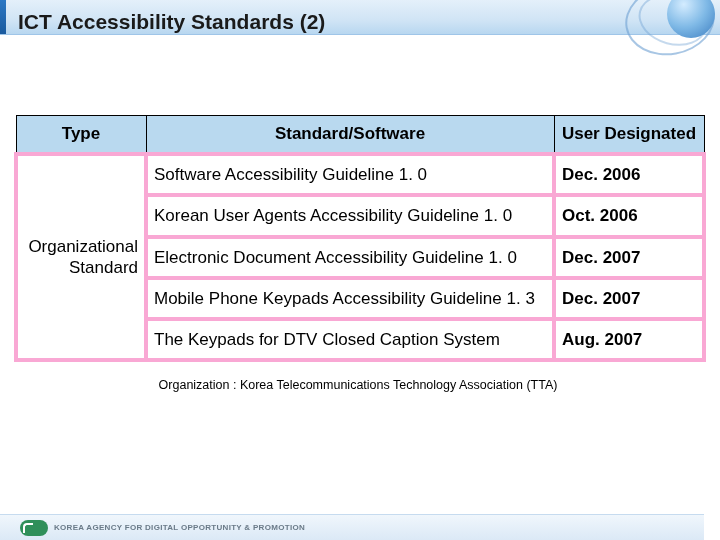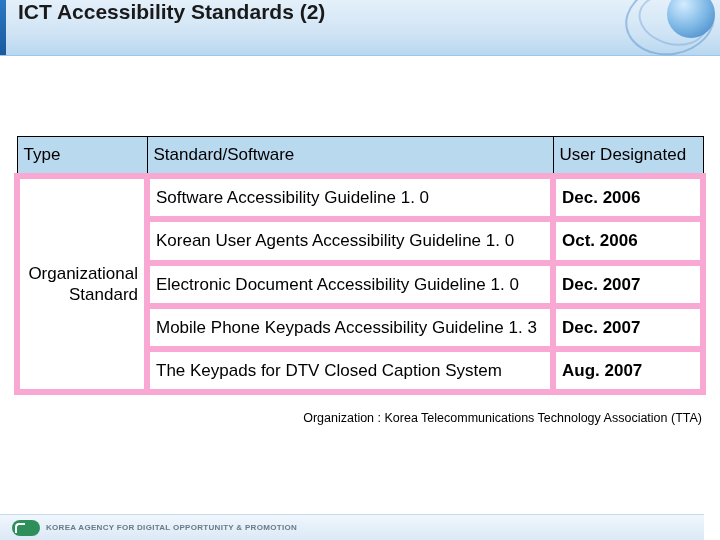--- a/index.html
+++ b/index.html
@@ -5,25 +5,25 @@
   * { box-sizing: border-box; margin: 0; padding: 0; }
   body {
     width: 720px;
     height: 540px;
     font-family: Arial, Helvetica, sans-serif;
     background: #ffffff;
     position: relative;
     overflow: hidden;
   }
   .header-band {
-    height: 56px;
+    height: 35px;
     background: linear-gradient(to bottom, #e4f0fa 0%, #d0e4f5 60%, #b8d7f0 100%);
     position: relative;
     display: flex;
-    align-items: flex-start;
+    align-items: flex-end;
     padding-left: 18px;
     border-bottom: 1px solid #9fc5e8;
   }
   .header-band .accent {
     position: absolute;
     left: 0; top: 0; bottom: 0;
     width: 6px;
     background: linear-gradient(to bottom, #2c78c4, #1a5a9e);
   }
   .header-title {
@@ -58,58 +58,58 @@
   }
 
   table.standards {
     width: 100%;
     border-collapse: collapse;
     font-size: 17px;
     color: #000;
   }
   table.standards th {
     background: #b9d9ef;
-    font-weight: normal;
-    text-align: left;
+    font-weight: bold;
+    text-align: center;
     padding: 8px 6px;
     border: 1px solid #000;
   }
   table.standards td {
-    border: 6px solid #f9a8d4;
+    border: 4px solid #f9a8d4;
     padding: 8px 6px;
     vertical-align: middle;
     line-height: 1.25;
   }
   table.standards .type-cell {
     text-align: right;
     vertical-align: middle;
     width: 130px;
   }
   table.standards .date-cell {
     width: 150px;
     font-weight: bold;
   }
 
   .footnote {
-    text-align: right;
+    text-align: center;
     font-size: 12.5px;
     color: #000;
     margin-top: 16px;
     padding-right: 4px;
   }
 
   .footer {
     position: absolute;
     left: 0; right: 16px; bottom: 0;
     height: 26px;
     background: linear-gradient(to bottom, #f0f6fc, #dbe9f6);
     border-top: 1px solid #c6dbef;
     display: flex;
     align-items: center;
-    padding-left: 12px;
+    padding-left: 20px;
     gap: 6px;
   }
   .logo-badge {
     width: 28px; height: 16px;
     border-radius: 8px;
     background: #2f8f5a;
     position: relative;
   }
   .logo-badge::after {
     content: "";

